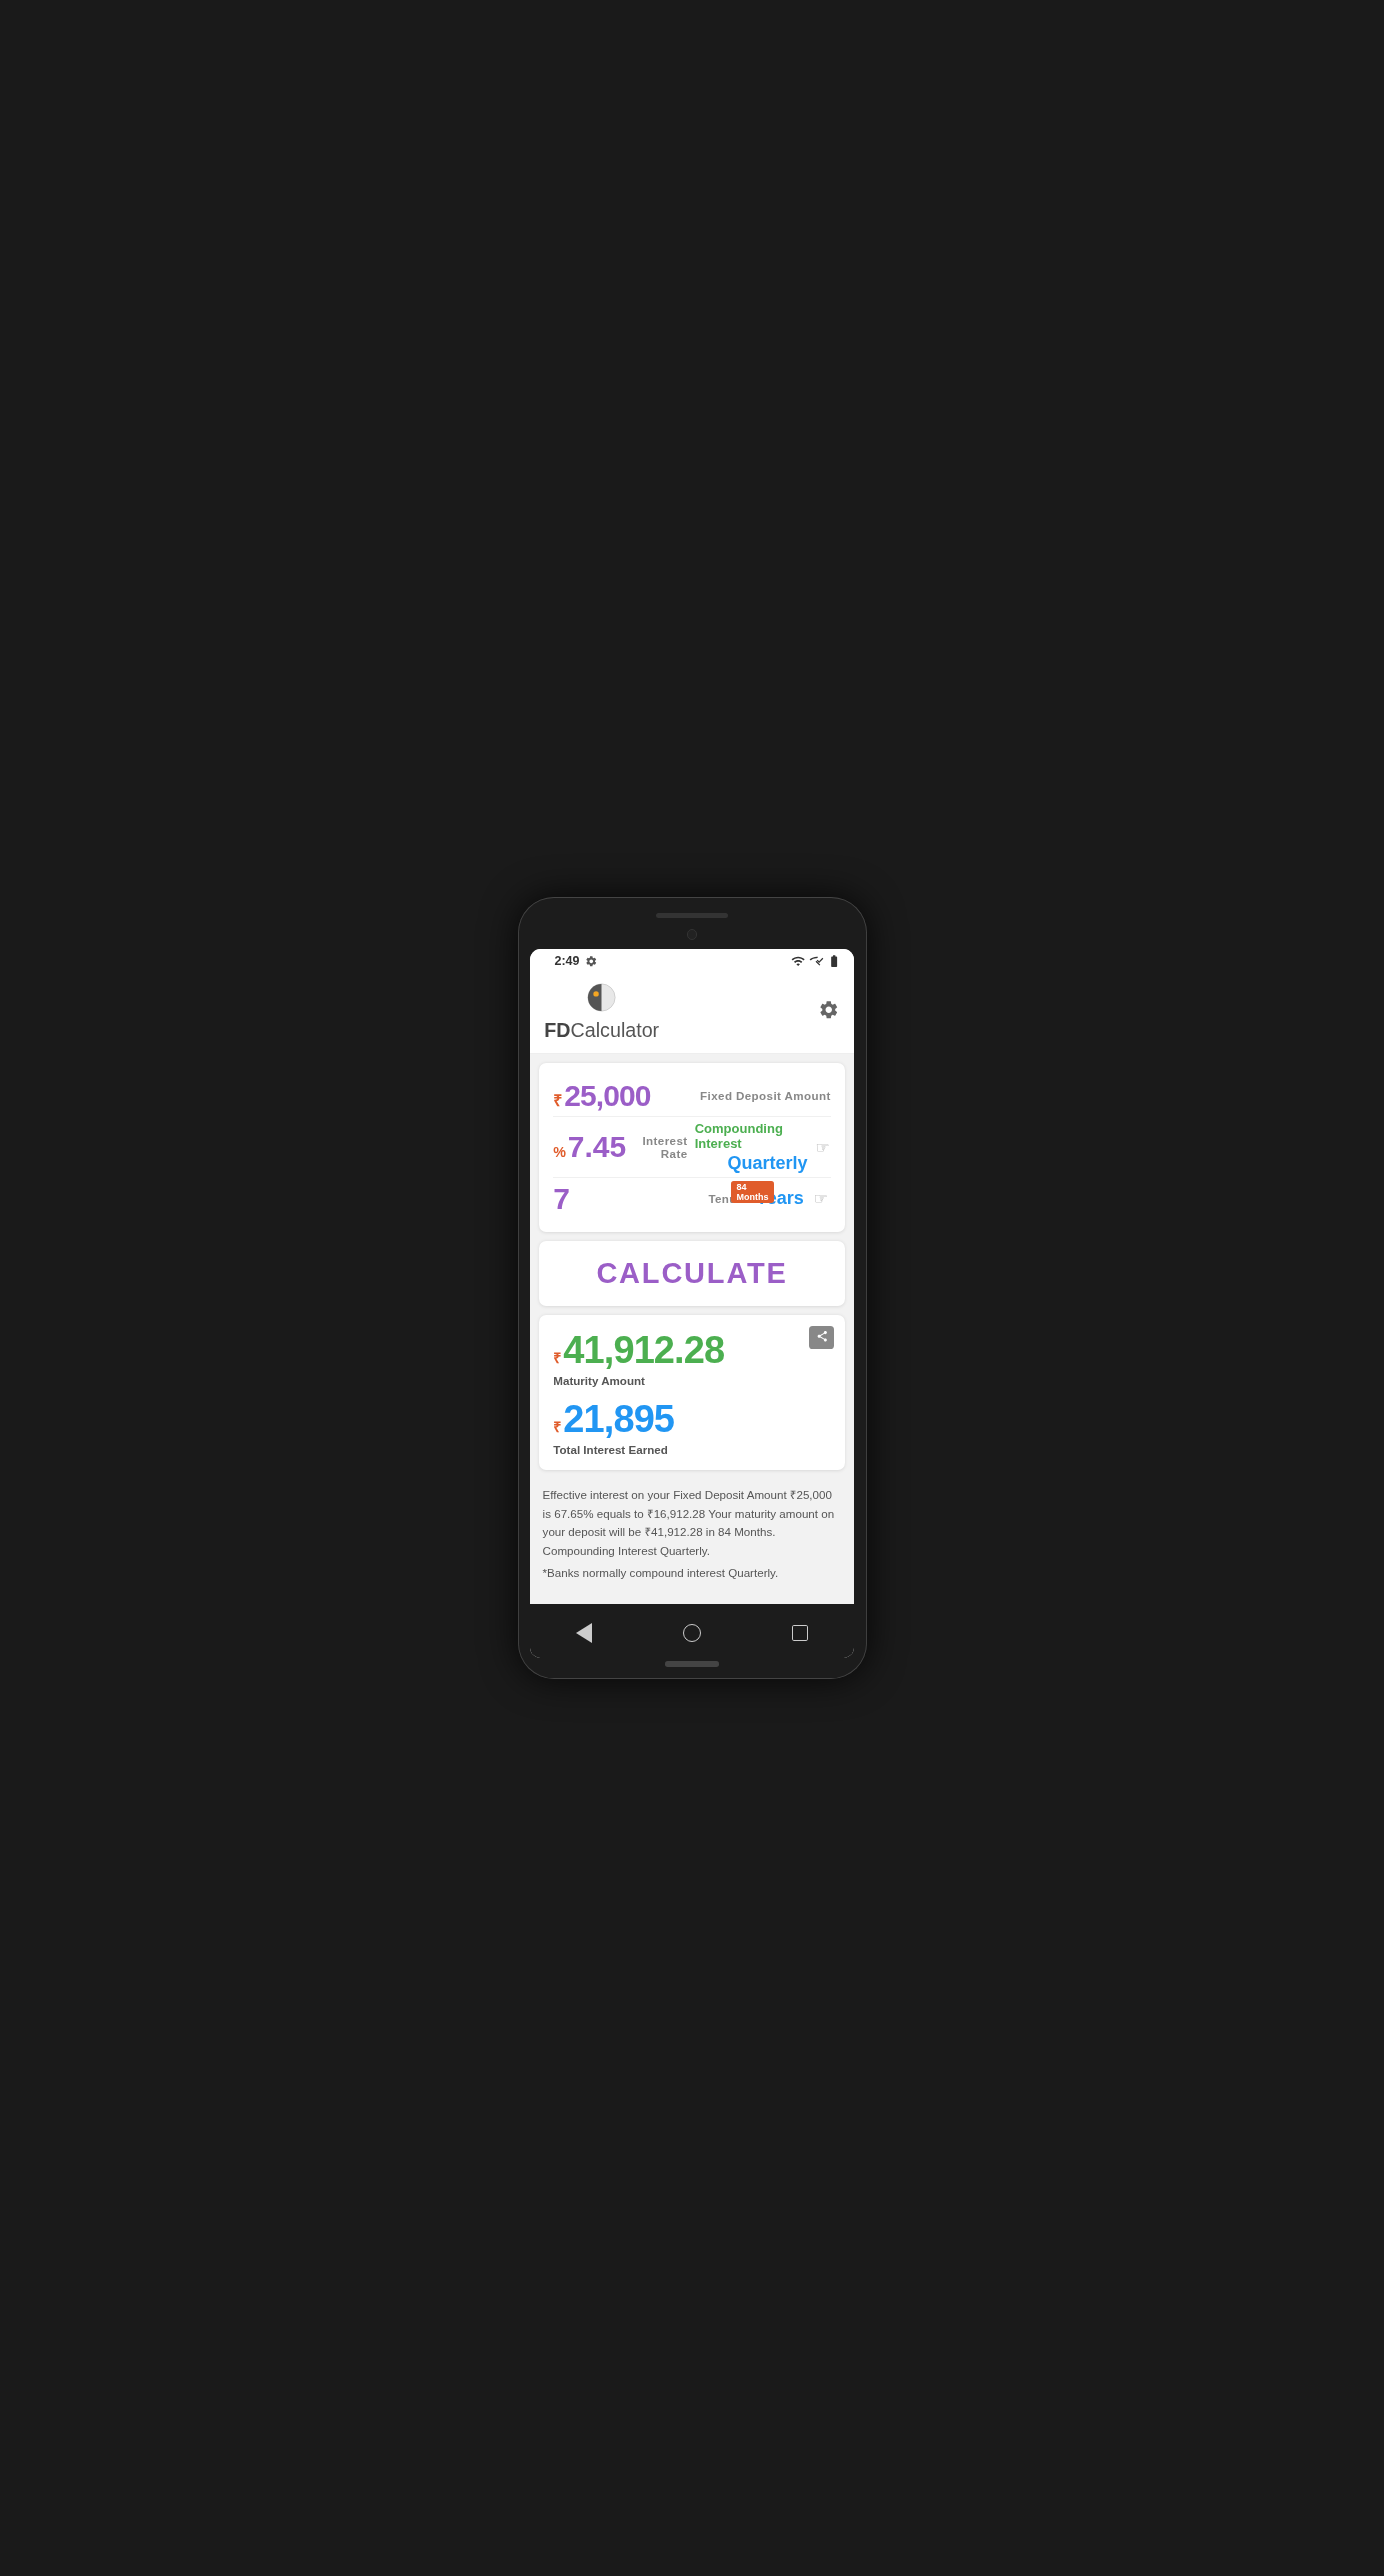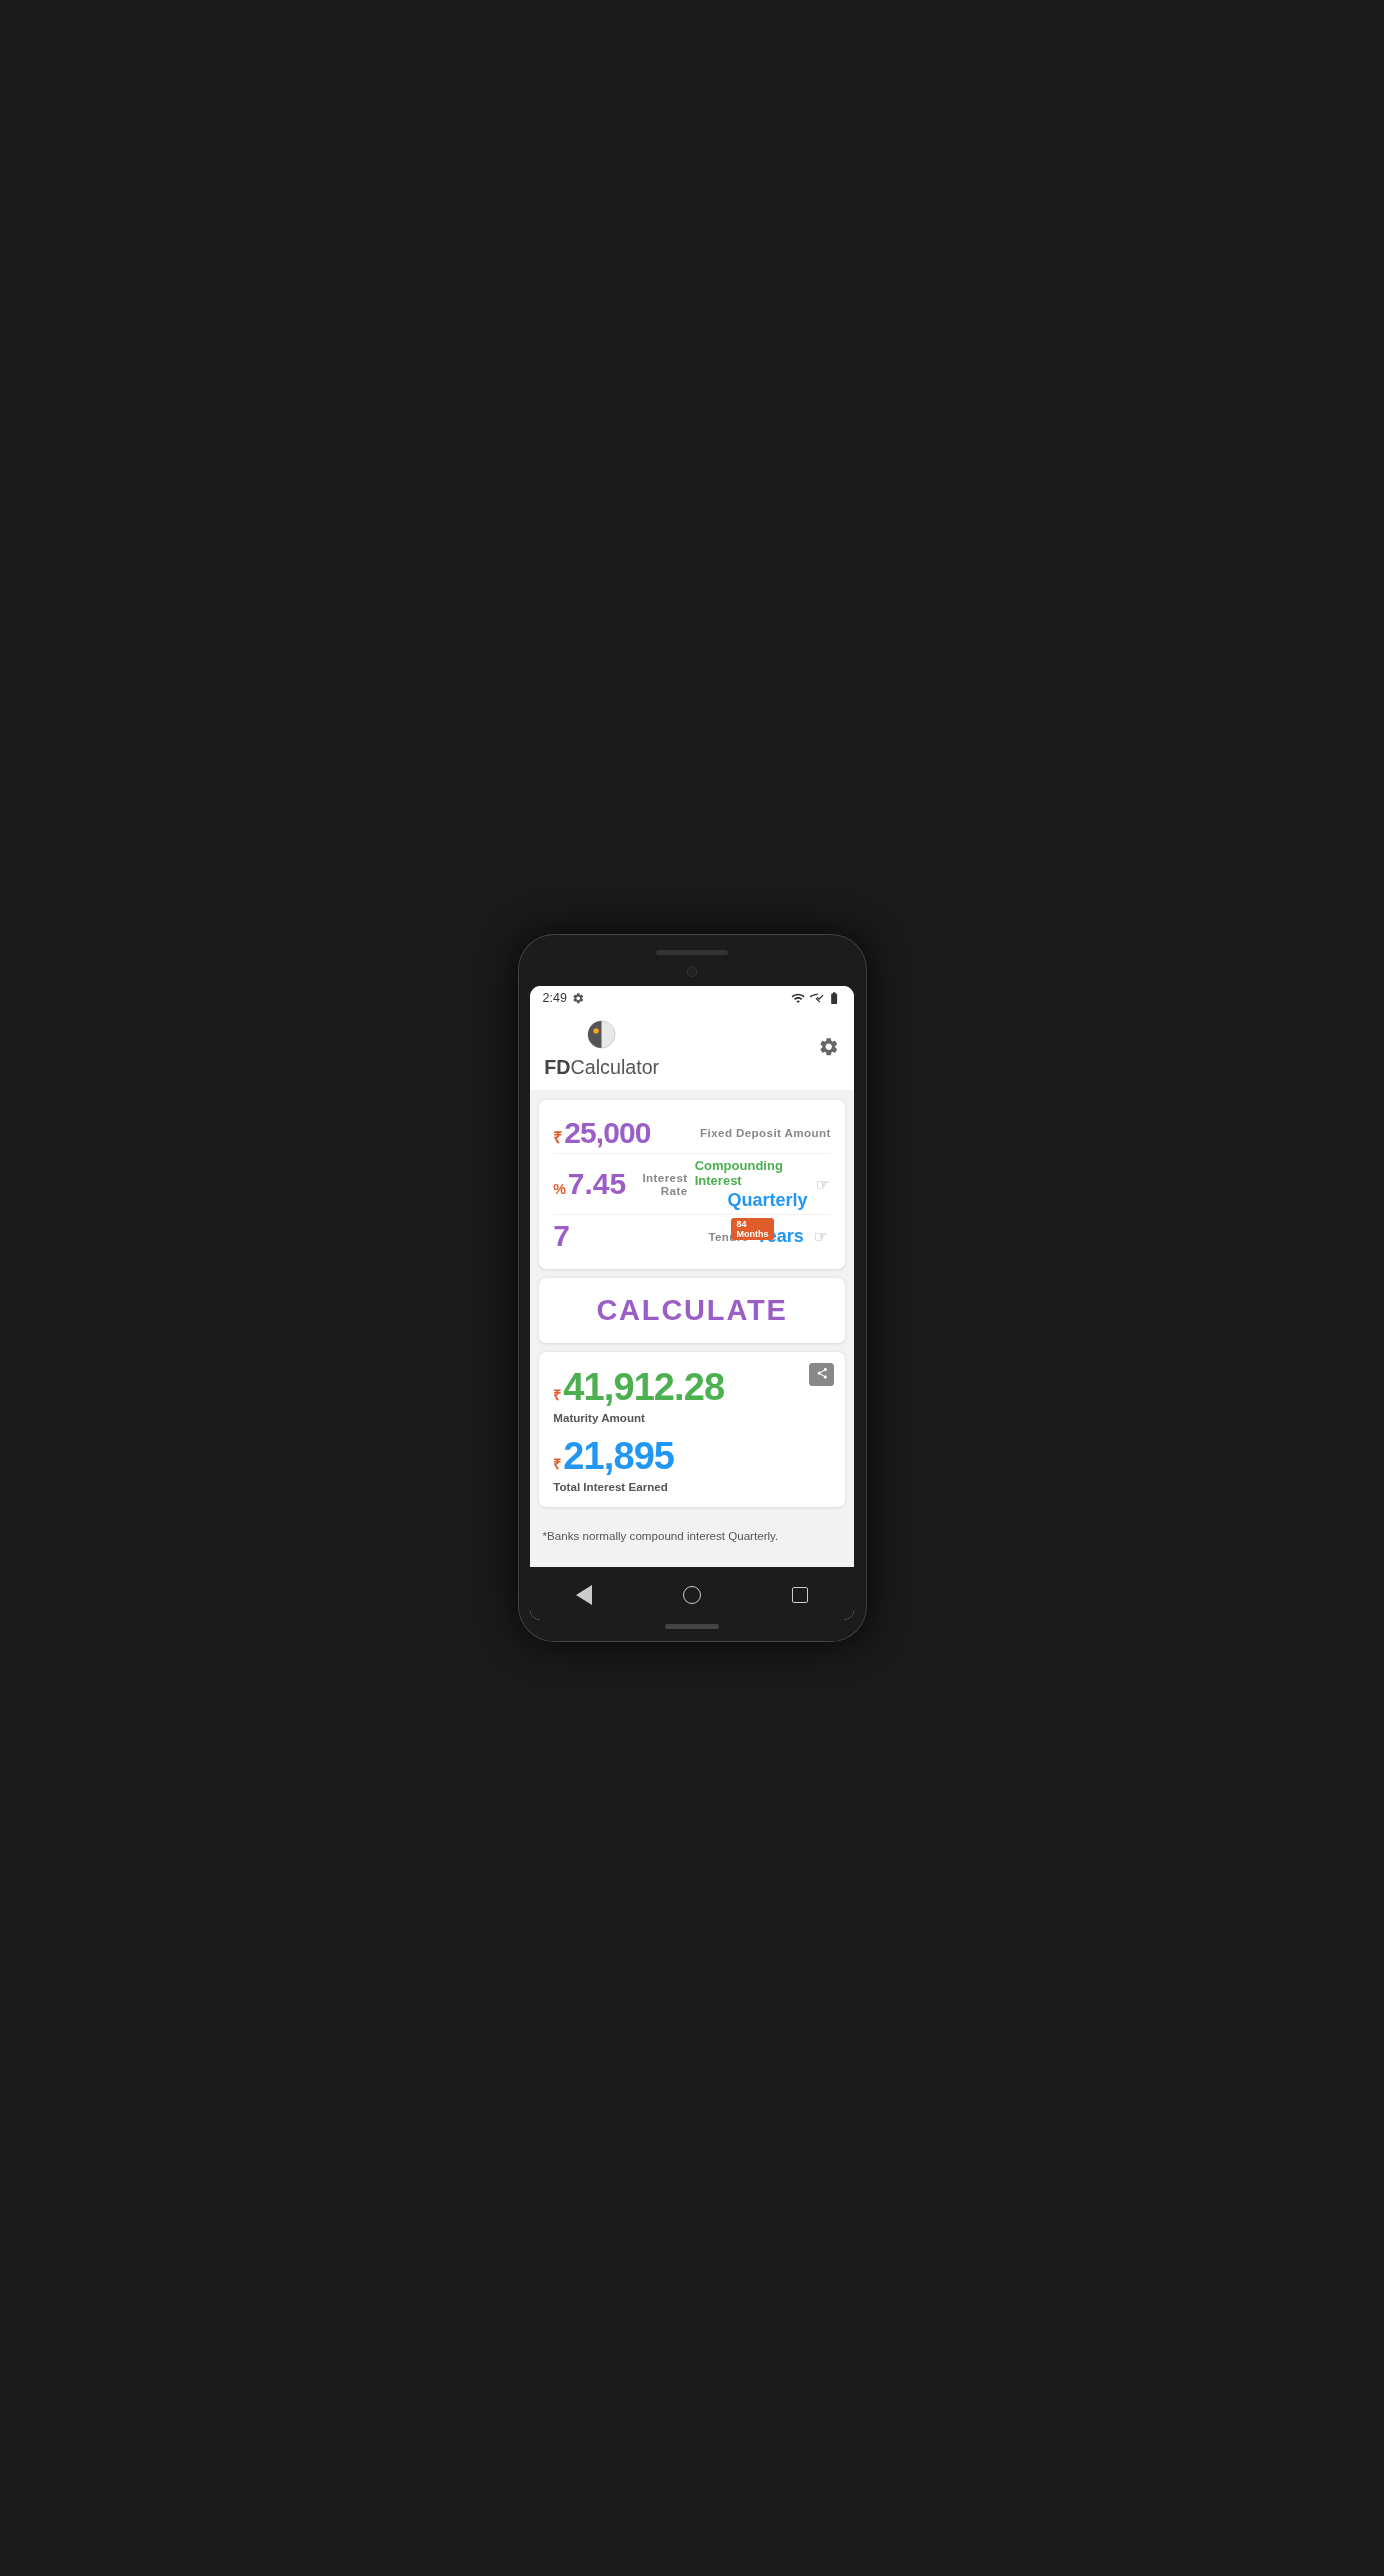--- a/index.html
+++ b/index.html
@@ -49,21 +49,21 @@
     .status-bar {
       background: #fff;
       display: flex;
       justify-content: space-between;
       align-items: center;
       padding: 5.4px 12.5px;
       font-size: 11.6px;
       font-weight: bold;
       color: #333;
     }
-    .status-bar .time { font-size: 12.5px; font-weight: 400; }
+    .status-bar .time { font-size: 12.5px; font-weight: 700; margin-left: 12px; }
     .status-icons { display: flex; align-items: center; gap: 3.6px; }
     .status-icons svg { width: 14.3px; height: 14.3px; }
 
     
     .app-header {
       background: #fff;
       display: flex;
       align-items: center;
       justify-content: space-between;
       padding: 9px 14.3px 10.7px 14.3px;
@@ -363,20 +363,21 @@
         <div class="interest-section">
           <div class="interest-amount-row">
             <span class="interest-currency">₹</span>
             <span class="interest-value">21,895</span>
           </div>
           <div class="interest-label">Total Interest Earned</div>
         </div>
       </div>
 
       <div class="description-section">
+        <p>Effective interest on your Fixed Deposit Amount ₹25,000 is 67.65% equals to ₹16,912.28 Your maturity amount on your deposit will be ₹41,912.28 in 84 Months. Compounding Interest Quarterly.</p>
         <p style="margin-top:3.6px;">*Banks normally compound interest Quarterly.</p>
       </div>
 
     </div>
 
     <div class="bottom-nav">
       <div class="nav-btn">
         <div class="nav-triangle"></div>
       </div>
       <div class="nav-btn">

